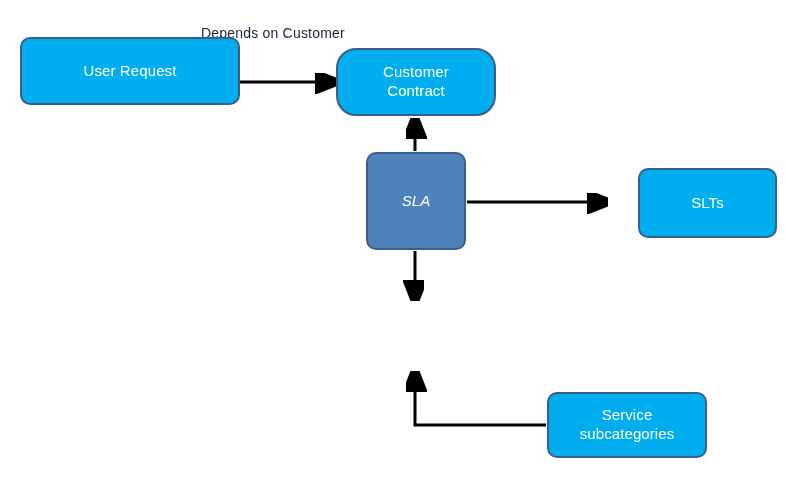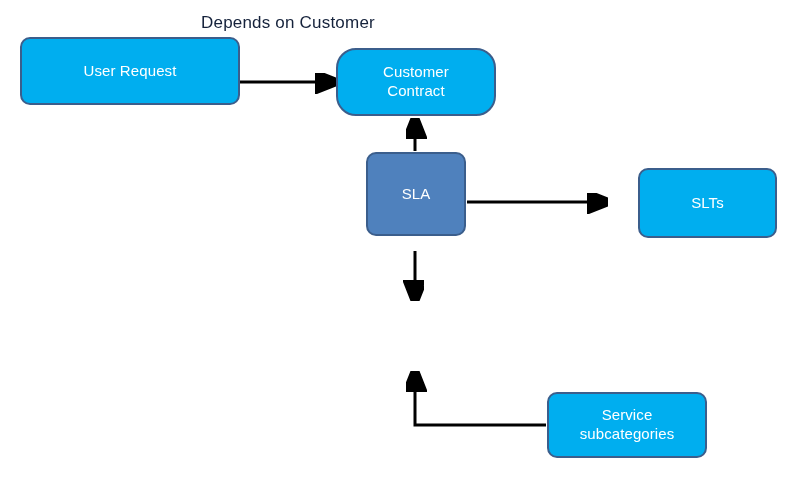--- a/index.html
+++ b/index.html
@@ -33,24 +33,25 @@
     letter-spacing: 0.1px;
     white-space: pre-line;
     user-select: none;
   }
   .node.cyan   { background: #00aeef; }
   .node.steel  { background: #4f81bd; }
 
   .edge-label {
     position: absolute;
     color: #15223b;
-    font-size: 17px;
+    font-size: 14px;
     letter-spacing: 0.2px;
     white-space: nowrap;
     user-select: none;
+    margin-top: 12px;
   }
   svg.connectors {
     position: absolute;
     left: 0;
     top: 0;
     width: 787px;
     height: 484px;
     overflow: visible;
     pointer-events: none;
   }
@@ -84,21 +85,21 @@
     <path d="M546,425 L415,425 L415,373" marker-end="url(#arrowhead)"></path>
   </svg>
 
   <div class="edge-label" style="left:201px; top:13px;">Depends on Customer</div>
 
   <div class="node cyan" style="left:20px; top:37px; width:220px; height:68px;">User Request</div>
 
   <div class="node cyan" style="left:336px; top:48px; width:160px; height:68px;border-radius:20px;">Customer
 Contract</div>
 
-  <div class="node steel" style="left:366px; top:152px; width:100px; height:84px;">SLA</div>
+  <div class="node steel" style="left:366px; top:152px; width:100px; height:98px;font-style:italic;">SLA</div>
 
   <div class="node cyan" style="left:608px; top:168px; width:139px; height:70px;margin-left:30px;">SLTs</div>
 
 
   <div class="node cyan" style="left:547px; top:392px; width:160px; height:66px;">Service
 subcategories</div>
 
 </div>
 
 </body></html>

